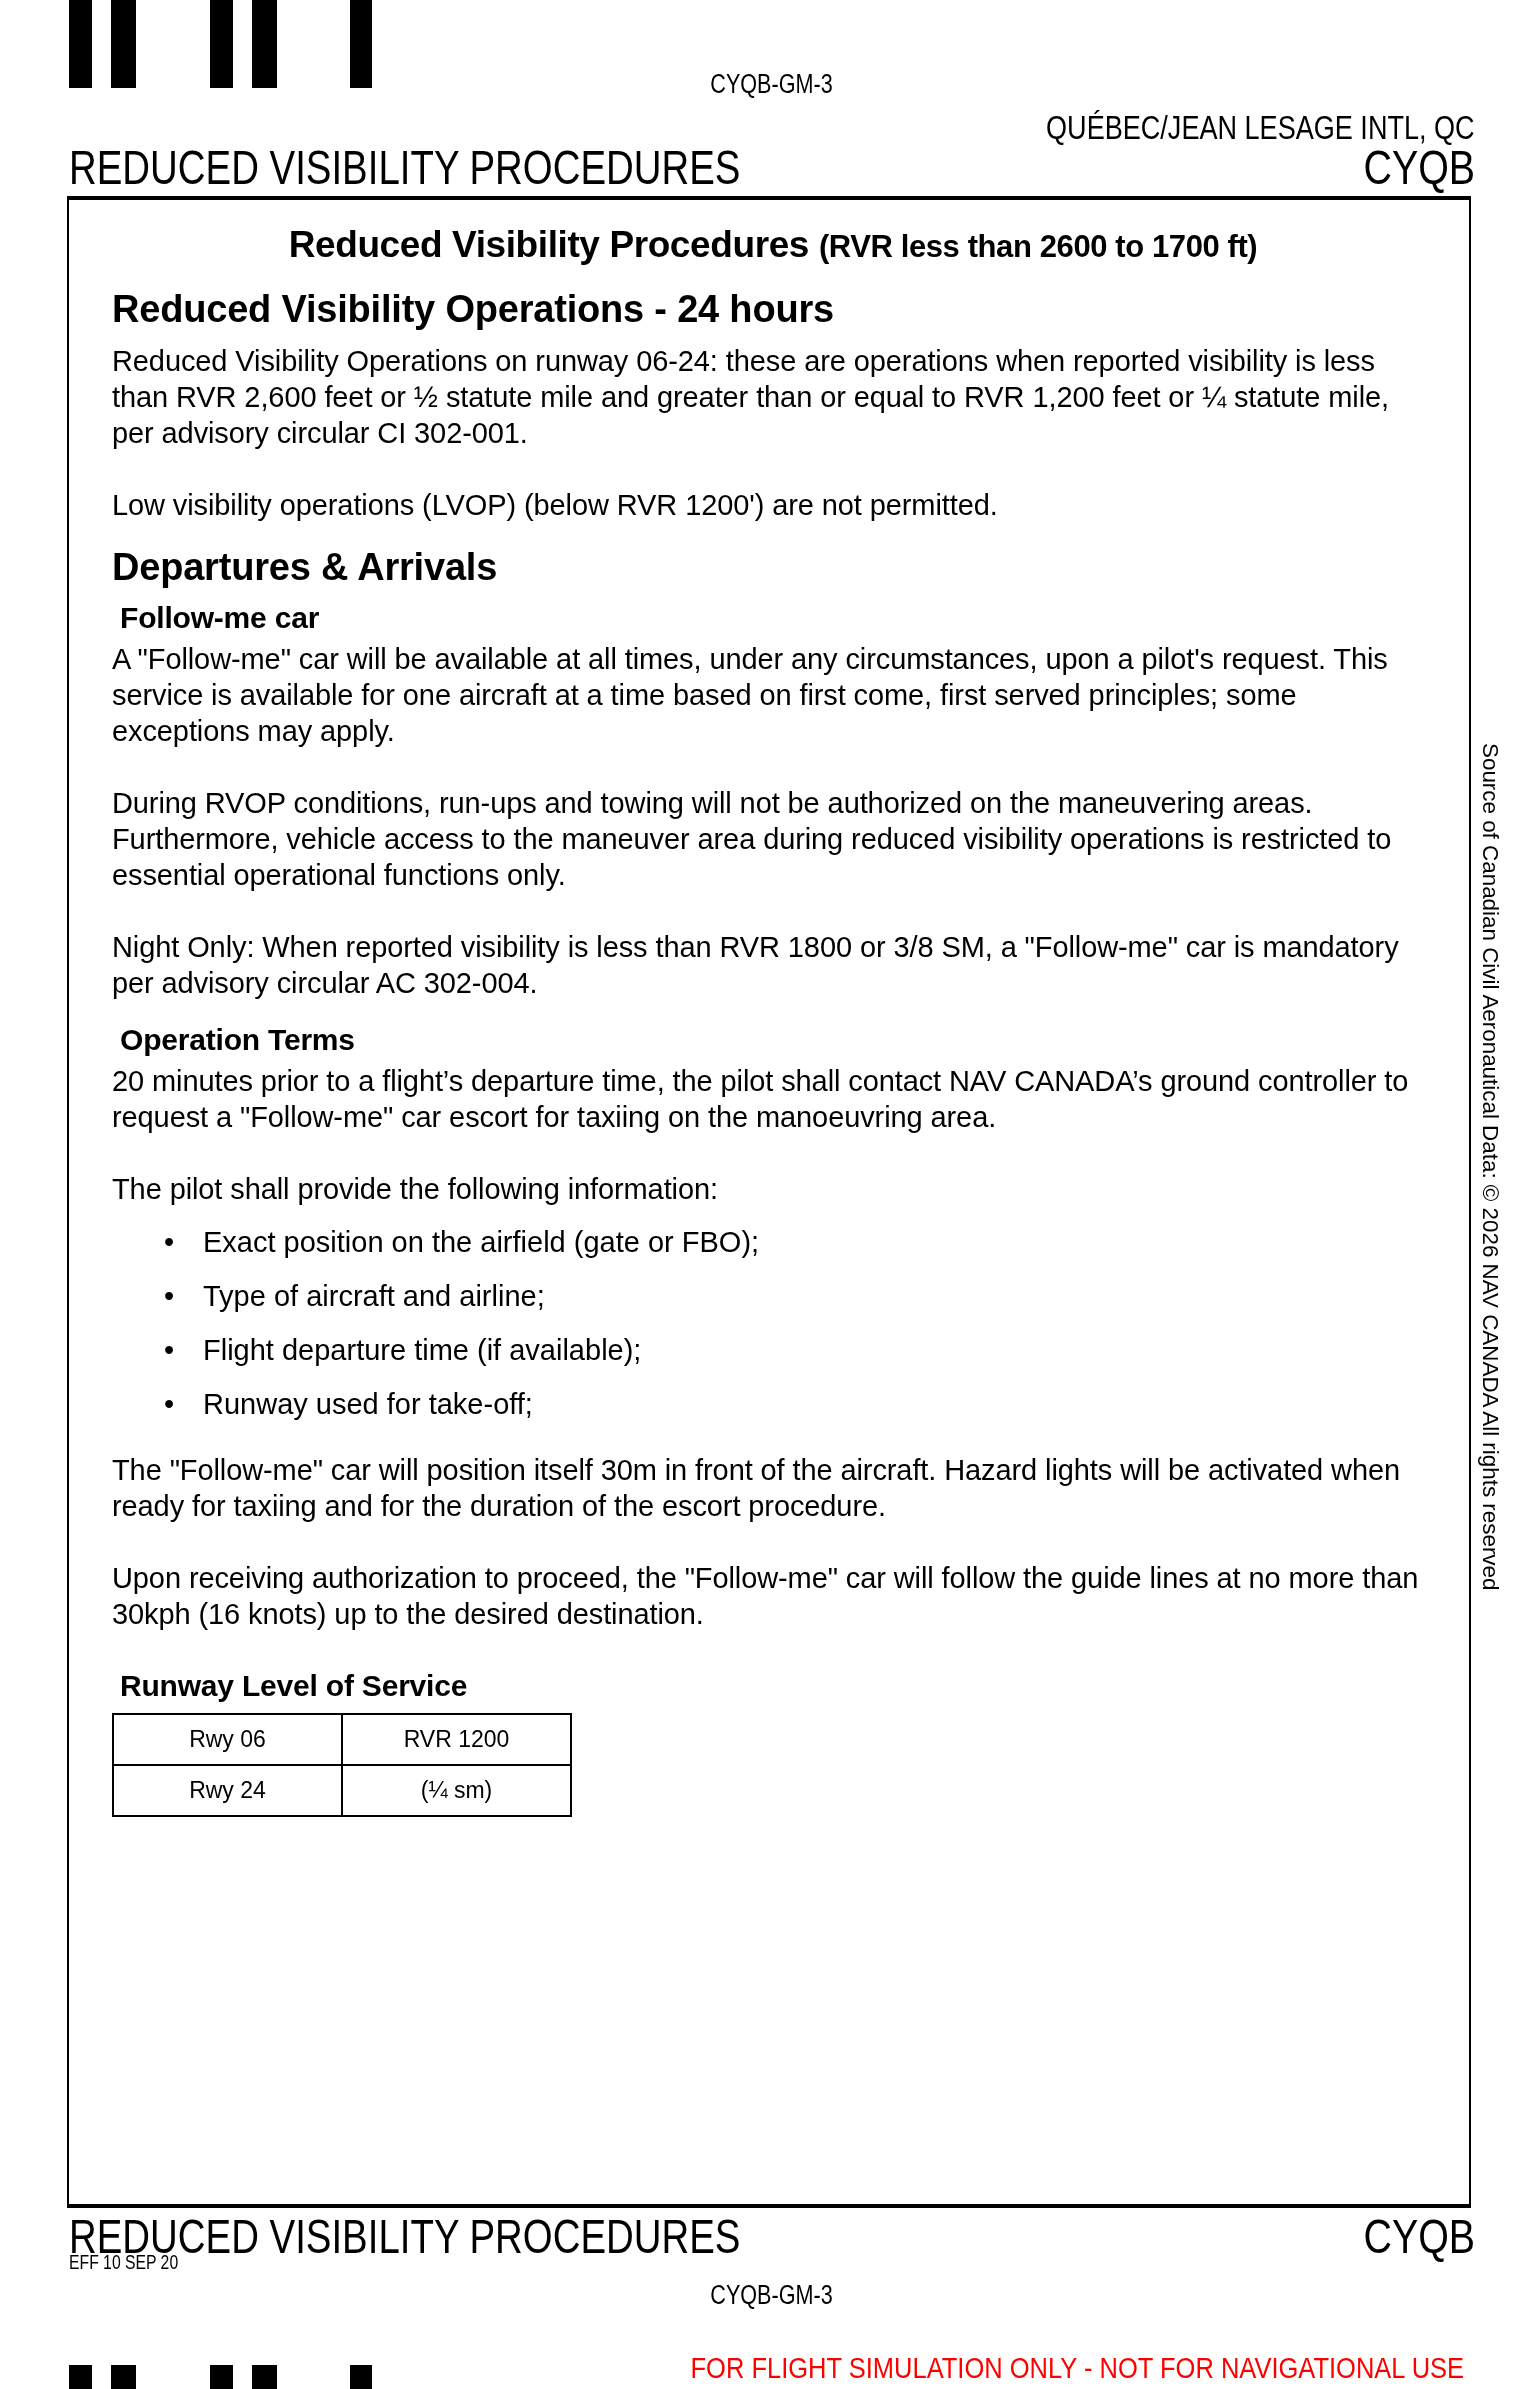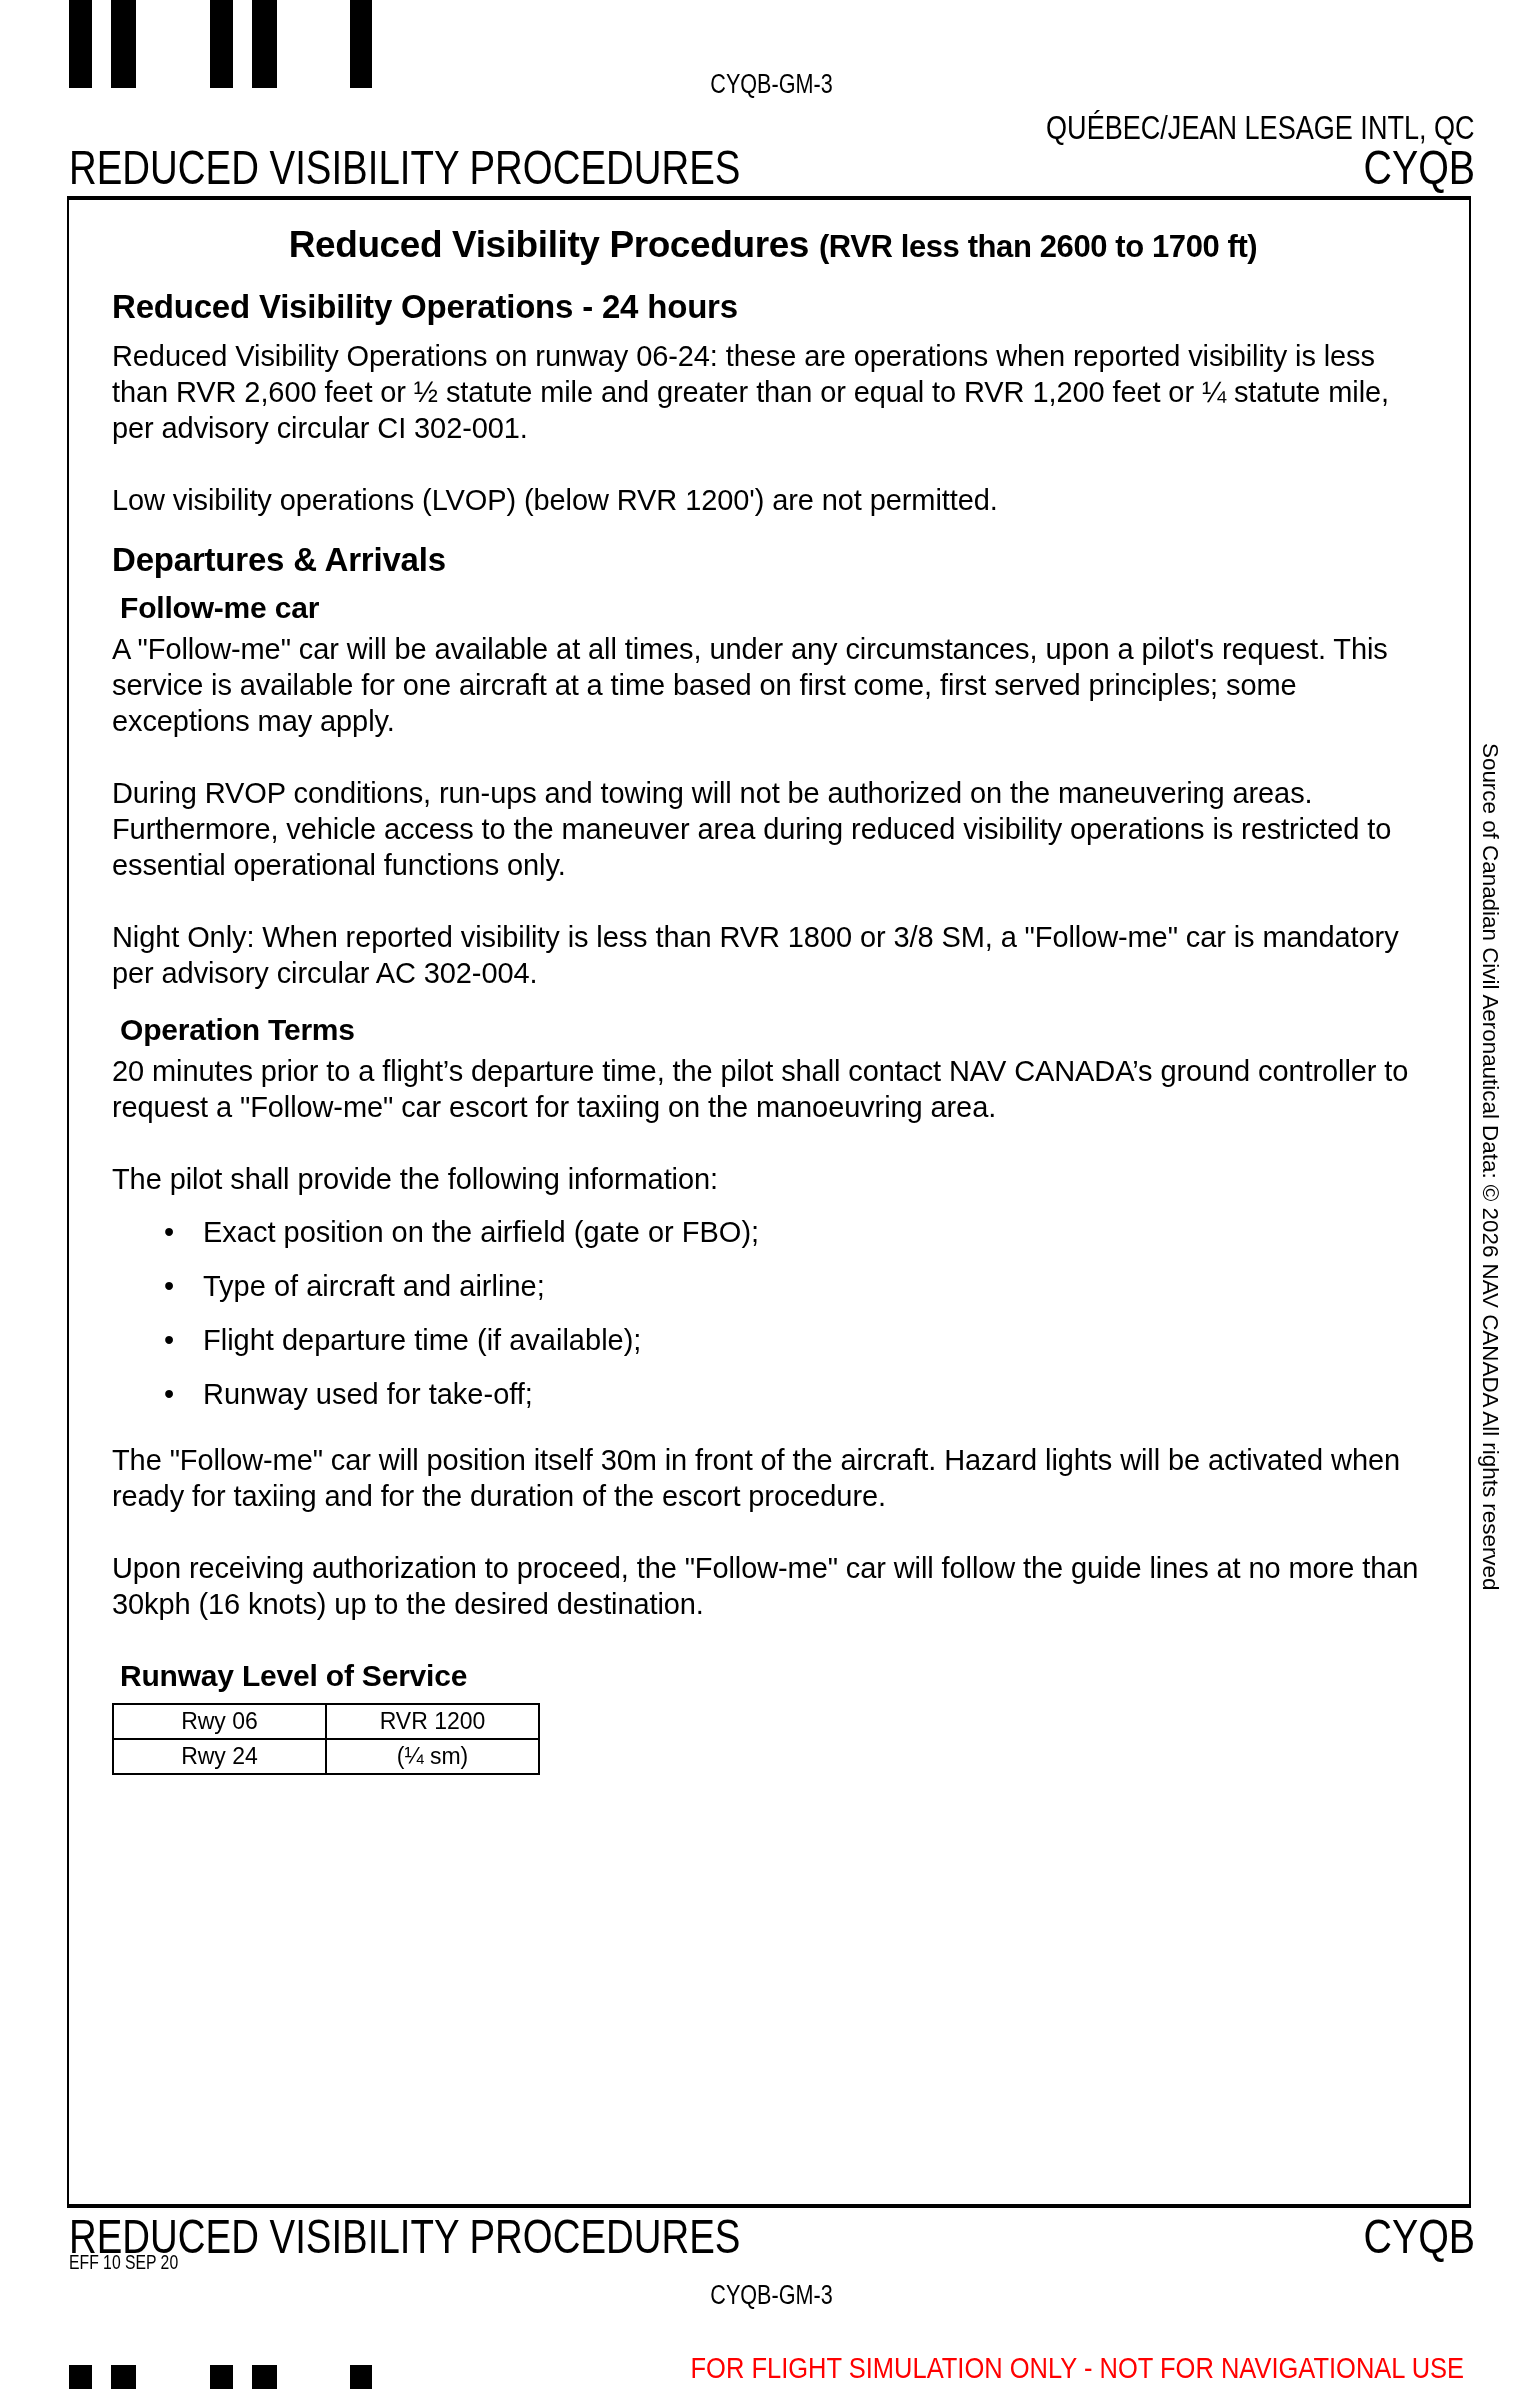--- a/index.html
+++ b/index.html
@@ -11,29 +11,29 @@
   .page-code { font-size: 27px; transform: scaleX(0.8); transform-origin: center top; white-space: nowrap; }
   .airport { font-size: 33px; white-space: nowrap; transform: scaleX(0.82); transform-origin: right top; }
   .hdr-title { font-size: 48px; white-space: nowrap; transform: scaleX(0.8); }
   .hdr-id { font-size: 48px; white-space: nowrap; transform: scaleX(0.82); transform-origin: right top; }
   .frame { position: absolute; left: 67px; top: 196px; width: 1404px; height: 2012px;
            border-left: 2.2px solid #000; border-right: 2.2px solid #000;
            border-top: 4.5px solid #000; border-bottom: 4.5px solid #000; box-sizing: border-box; }
   .content { position: absolute; left: 112px; top: 224px; width: 1322px; }
   .main-title { text-align: center; font-weight: bold; font-size: 37px; margin: 0 0 22.4px 0; letter-spacing: -0.4px; }
   .main-title .sub { font-size: 31px; }
-  h2 { font-size: 33px; font-weight: bold; margin: 0 0 12px 0; letter-spacing: -0.2px; }
+  h2 { font-size: 38px; font-weight: bold; margin: 0 0 12px 0; letter-spacing: -0.2px; }
   h3 { font-size: 30px; font-weight: bold; margin: 0 0 6px 8px; letter-spacing: -0.2px; }
   p { font-size: 29px; line-height: 36px; margin: 0 0 36px 0; letter-spacing: -0.1px; }
   p.tight { margin-bottom: 22.4px; }
   ul.info { list-style: none; margin: 0 0 30px 0; padding: 0; }
   ul.info li { font-size: 29px; line-height: 36px; margin: 0 0 18px 0; position: relative; padding-left: 91px; }
   ul.info li .dot { position: absolute; left: 52px; top: 0; }
   table.los { border-collapse: collapse; margin-top: 10.5px; }
-  table.los td { border: 2.2px solid #000; width: 211px; text-align: center; font-size: 23px; height: 33px; padding: 0; }
+  table.los td { border: 2.2px solid #000; width: 211px; text-align: center; font-size: 23px; height: 33px; padding: 8px; }
   .side-text { position: absolute; left: 1503px; top: 743px; font-size: 22.4px; white-space: nowrap;
                transform: rotate(90deg); transform-origin: left top; }
   .ftr-title { font-size: 48px; white-space: nowrap; transform: scaleX(0.8); transform-origin: left top; }
   .eff { font-size: 21px; white-space: nowrap; transform: scaleX(0.75); transform-origin: left top; }
   .sim { font-size: 30px; color: #ff0000; white-space: nowrap; transform: scaleX(0.85); transform-origin: right top; }
 </style>
 </head>
 <body>
 
 <div>

